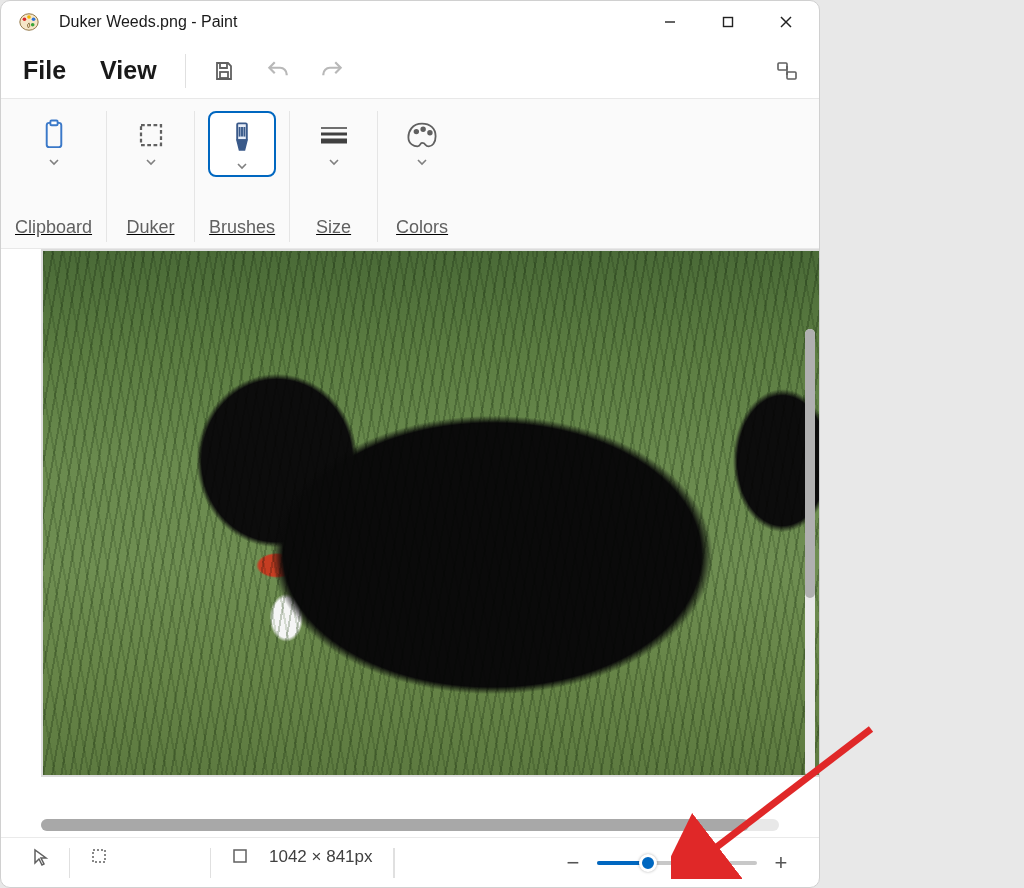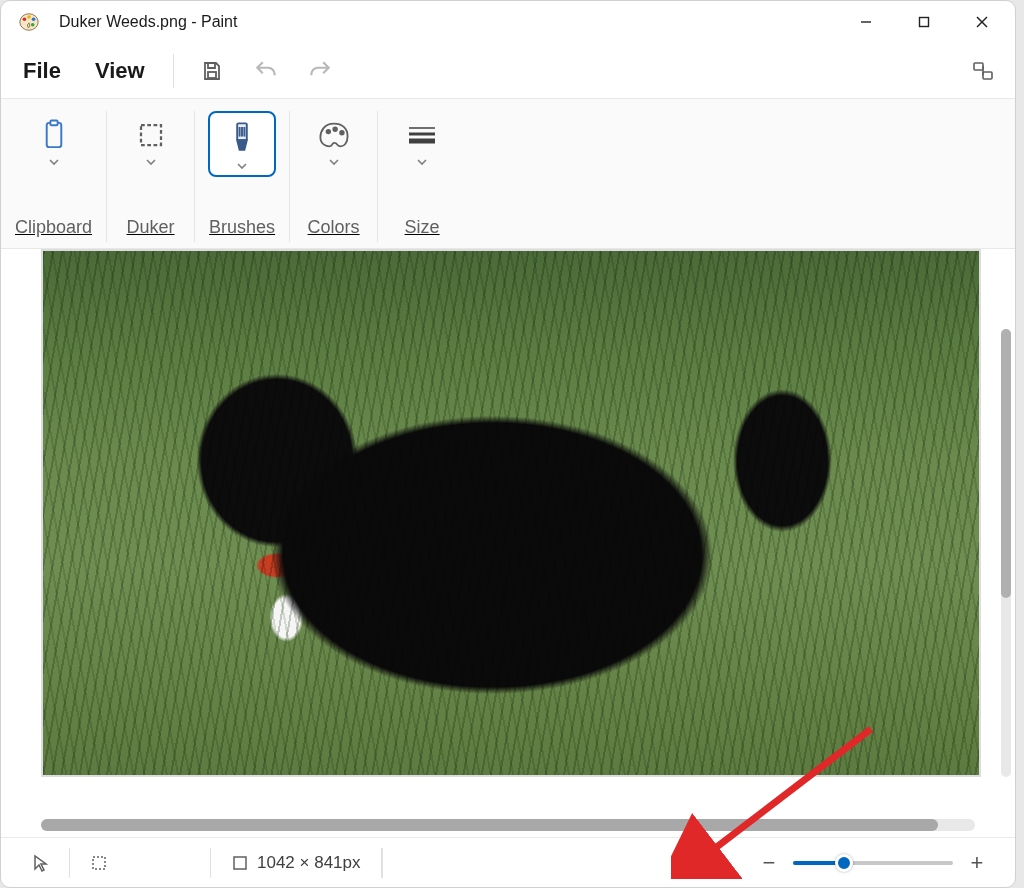--- a/index.html
+++ b/index.html
@@ -4,21 +4,21 @@
 <style>
   * { box-sizing: border-box; margin: 0; padding: 0; }
   body {
     font-family: "Segoe UI", Tahoma, sans-serif;
     background: #e8e8e8;
     width: 1024px;
     height: 888px;
     overflow: hidden;
   }
   .window {
-    width: 1016px;
+    width: 820px;
     height: 888px;
     background: #ffffff;
     border: 1px solid #d0d0d0;
     border-radius: 10px;
     display: flex;
     flex-direction: column;
     position: relative;
   }
   
   .titlebar {
@@ -48,21 +48,21 @@
   
   .menubar {
     height: 56px;
     display: flex;
     align-items: center;
     padding: 0 10px;
     gap: 10px;
     border-bottom: 1px solid #e8e8e8;
   }
   .menu-item {
-    font-size: 22px;
+    font-size: 25px;
     font-weight: 600;
     color: #1a1a1a;
     padding: 6px 12px;
     border-radius: 6px;
   }
   .vdiv {
     width: 1px; height: 34px; background: #e0e0e0; margin: 0 6px;
   }
   .qa-btn {
     width: 44px; height: 44px;
@@ -190,22 +190,22 @@
     border-top: 1px solid #eaeaea;
     display: flex;
     align-items: center;
     padding: 0 10px;
     font-size: 17px;
     color: #404040;
     gap: 0;
     position:relative;
   }
   .status-seg {
-    display:flex; align-items:center;
-    gap:8px;
+    display:flex; 
+    gap:20px;
     padding: 0 20px;
     height: 32px;
   }
   .status-div {
     width:1px; height:30px; background:#e0e0e0;
   }
   .status-icon { color:#606060; display:flex; }
   .zoom-wrap{
     display:flex; align-items:center; gap:10px;
     padding: 0 14px;
@@ -358,52 +358,52 @@
             </svg>
         </div>
       </div>
       <div class="rlabel">Brushes</div>
     </div>
 
 
     <div class="rgroup">
       <div class="ricon-wrap">
         <div class="ricon">
+          <svg width="32" height="28" viewBox="0 0 32 24" fill="none" stroke="#404040">
+            <line x1="3" y1="5" x2="29" y2="5" stroke-width="1.5"></line>
+            <line x1="3" y1="11" x2="29" y2="11" stroke-width="3"></line>
+            <line x1="3" y1="18" x2="29" y2="18" stroke-width="5"></line>
+          </svg>
+        </div>
+        <div class="chev">
+          <svg width="14" height="10" viewBox="0 0 14 10">
+              <path d="M3 3l4 4 4-4" fill="none" stroke="#808080" stroke-width="1.6"></path>
+            </svg>
+        </div>
+      </div>
+      <div class="rlabel">Size</div>
+    </div>
+
+    <div class="rgroup">
+      <div class="ricon-wrap">
+        <div class="ricon">
           <svg width="34" height="30" viewBox="0 0 30 26" fill="none" stroke="#606060" stroke-width="1.6">
             <path d="M15 3 C6 3 3 10 3 15 c0 6 5 8 8 8 c3 0 2-3 4-3 c4 0 2 3 6 3 c3 0 6-3 6-9 C27 7 22 3 15 3z"></path>
             <circle cx="10" cy="10" r="1.6" fill="#606060"></circle>
             <circle cx="16" cy="8" r="1.6" fill="#606060"></circle>
             <circle cx="22" cy="11" r="1.6" fill="#606060"></circle>
           </svg>
         </div>
         <div class="chev">
           <svg width="14" height="10" viewBox="0 0 14 10">
               <path d="M3 3l4 4 4-4" fill="none" stroke="#808080" stroke-width="1.6"></path>
             </svg>
         </div>
       </div>
       <div class="rlabel">Colors</div>
-    </div>
-
-    <div class="rgroup">
-      <div class="ricon-wrap">
-        <div class="ricon">
-          <svg width="32" height="28" viewBox="0 0 32 24" fill="none" stroke="#404040">
-            <line x1="3" y1="5" x2="29" y2="5" stroke-width="1.5"></line>
-            <line x1="3" y1="11" x2="29" y2="11" stroke-width="3"></line>
-            <line x1="3" y1="18" x2="29" y2="18" stroke-width="5"></line>
-          </svg>
-        </div>
-        <div class="chev">
-          <svg width="14" height="10" viewBox="0 0 14 10">
-              <path d="M3 3l4 4 4-4" fill="none" stroke="#808080" stroke-width="1.6"></path>
-            </svg>
-        </div>
-      </div>
-      <div class="rlabel">Size</div>
     </div>
   </div>
 
   <div class="canvas-area">
     <div class="canvas-viewport">
       <div class="canvas-image">
         <div class="grass-overlay"></div>
       </div>
     </div>
     <div class="vscroll">

